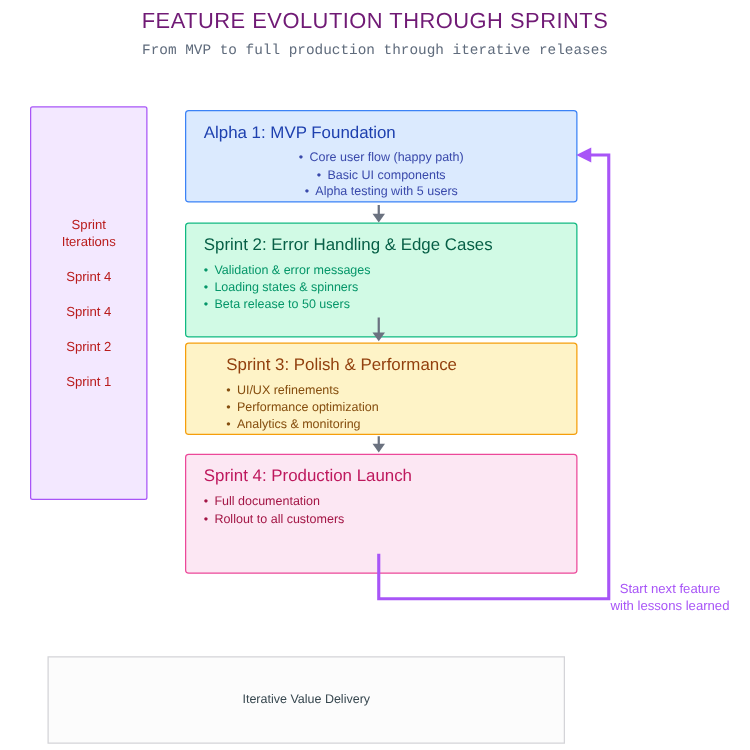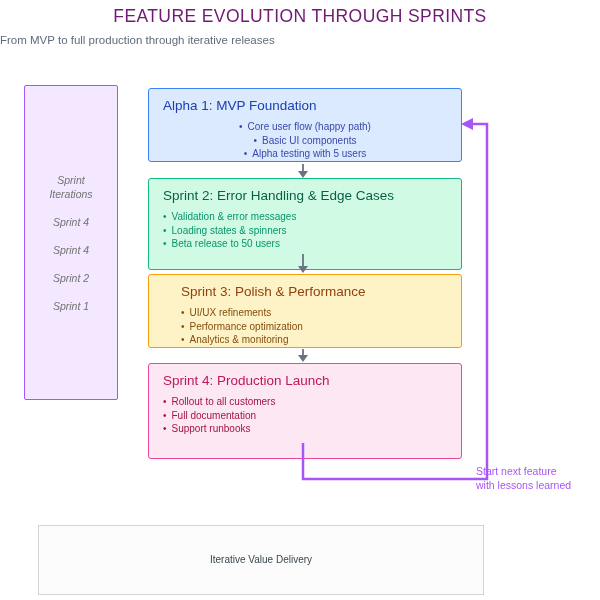--- a/index.html
+++ b/index.html
@@ -16,22 +16,24 @@
     top: 6px; left: 0; width: 600px;
     text-align: center;
     font-size: 17.5px;
     font-weight: 500;
     letter-spacing: 0.4px;
     color: #33404f;
   }
   .page-subtitle {
     position: absolute;
     top: 34px; left: 0; width: 600px;
+    text-align: center;
     font-size: 11.5px;
     color: #5f6b7c;
+    font-family: Liberation Mono, monospace;
   }
   .iteration-panel {
     position: absolute;
     left: 24px; top: 85px;
     width: 94px; height: 315px;
     box-sizing: border-box;
     border: 1.5px solid #a855f7;
     border-radius: 2px;
     background: #f3e8ff;
   }
@@ -76,21 +78,21 @@
     position: absolute;
     left: 476px; top: 464px;
     width: 120px;
     font-size: 10.5px;
     line-height: 14px;
     text-align: left;
   }
   .footer-note {
     position: absolute;
     left: 38px; top: 525px;
-    width: 446px; height: 70px;
+    width: 414px; height: 70px;
     box-sizing: border-box;
     border: 1px solid #d4d4d8;
     background: #fcfcfc;
     display: flex;
     flex-direction: row;
     justify-content: center;
     align-items: center;
     text-align: center;
     font-size: 10px;
     line-height: 14px;
@@ -98,21 +100,21 @@
   .footer-note .footer-text { width: 402px; }
 </style>
 </head>
 <body>
 
 <div class="canvas">
 
   <div class="page-title" style="color: #701a75;">FEATURE EVOLUTION THROUGH SPRINTS</div>
   <div class="page-subtitle" style="color: rgb(95, 107, 124);">From MVP to full production through iterative releases</div>
 
-  <div class="iteration-panel" style="border-color: rgb(168, 85, 247); background-color: rgb(243, 232, 255); color: #737373; font-style: italic;">
+  <div class="iteration-panel" style="border-color: rgb(168, 85, 247); background-color: rgb(243, 232, 255); color: #b91c1c;">
     <div class="panel-label" style="top:87px">Sprint</div>
     <div class="panel-label" style="top:101px">Iterations</div>
     <div class="panel-label" style="top:129px">Sprint 4</div>
     <div class="panel-label" style="top:157px">Sprint 4</div>
     <div class="panel-label" style="top:185px">Sprint 2</div>
     <div class="panel-label" style="top:213px">Sprint 1</div>
   </div>
 
   <div class="sprint-card" style="top: 88px; height: 74px; border-color: rgb(59, 130, 246); background-color: rgb(219, 234, 254);">
     <div class="card-title" style="color: rgb(30, 64, 175);">Alpha 1: MVP Foundation</div>
@@ -137,27 +139,26 @@
     <ul style="color: rgb(133, 77, 14);">
       <li>UI/UX refinements</li>
       <li>Performance optimization</li>
       <li>Analytics &amp; monitoring</li>
     </ul>
   </div>
 
   <div class="sprint-card" style="top: 363px; height: 96px; border-color: rgb(236, 72, 153); background-color: rgb(252, 231, 243);">
     <div class="card-title" style="color: rgb(190, 24, 93);">Sprint 4: Production Launch</div>
     <ul style="color: rgb(163, 21, 69);">
+      <li>Full documentation</li>
       <li>Rollout to all customers</li>
-      <li>Full documentation</li>
-      <li>Support runbooks</li>
     </ul>
   </div>
 
-  <div class="loop-label" style="color: rgb(168, 85, 247);">
+  <div class="loop-label" style="color: rgb(168, 85, 247); text-align: center;">
     <div>Start next feature</div>
     <div>with lessons learned</div>
   </div>
 
   <div class="footer-note" style="border-color: rgb(212, 212, 216); background-color: rgb(252, 252, 252); color: rgb(55, 71, 79);">
     <div class="footer-title">Iterative Value Delivery</div>
   </div>
 
   <svg class="arrow-layer" viewBox="0 0 600 600">
     <g>

